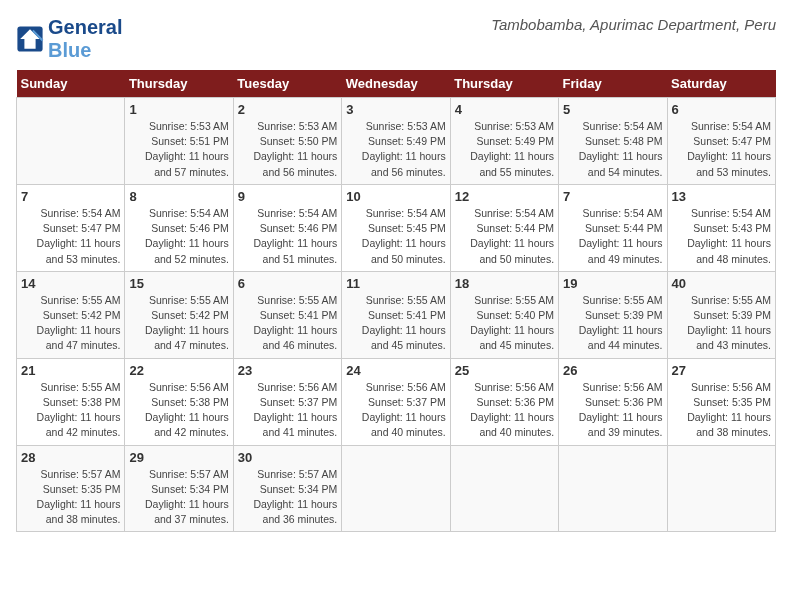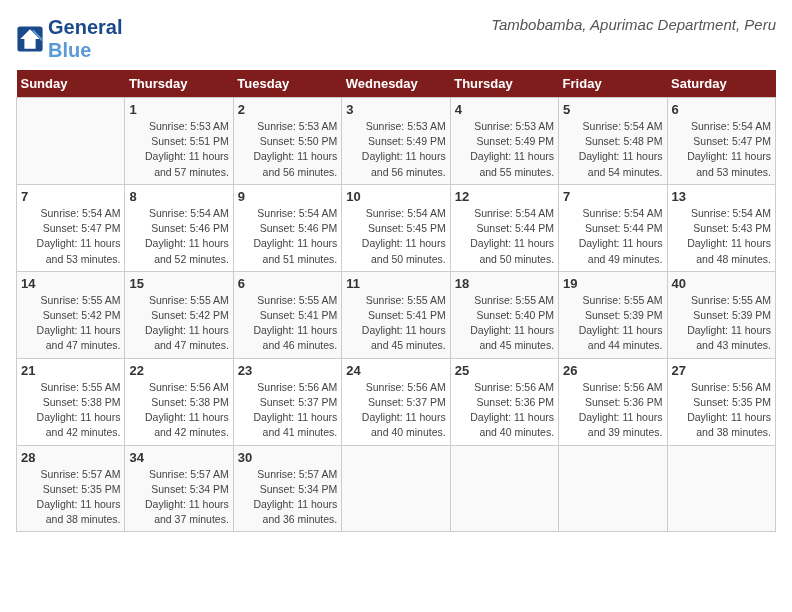--- a/index.html
+++ b/index.html
@@ -230,21 +230,21 @@
           <span class="day-num">27</span>
           <div class="day-info">Sunrise: 5:56 AM<br>Sunset: 5:35 PM<br>Daylight: 11 hours<br>and 38 minutes.</div>
         </td>
       </tr>
       <tr>
         <td>
           <span class="day-num">28</span>
           <div class="day-info">Sunrise: 5:57 AM<br>Sunset: 5:35 PM<br>Daylight: 11 hours<br>and 38 minutes.</div>
         </td>
         <td>
-          <span class="day-num">34</span>
+          <span class="day-num">29</span>
           <div class="day-info">Sunrise: 5:57 AM<br>Sunset: 5:34 PM<br>Daylight: 11 hours<br>and 37 minutes.</div>
         </td>
         <td>
           <span class="day-num">30</span>
           <div class="day-info">Sunrise: 5:57 AM<br>Sunset: 5:34 PM<br>Daylight: 11 hours<br>and 36 minutes.</div>
         </td>
         <td class="empty"></td>
         <td class="empty"></td>
         <td class="empty"></td>
         <td class="empty"></td>

